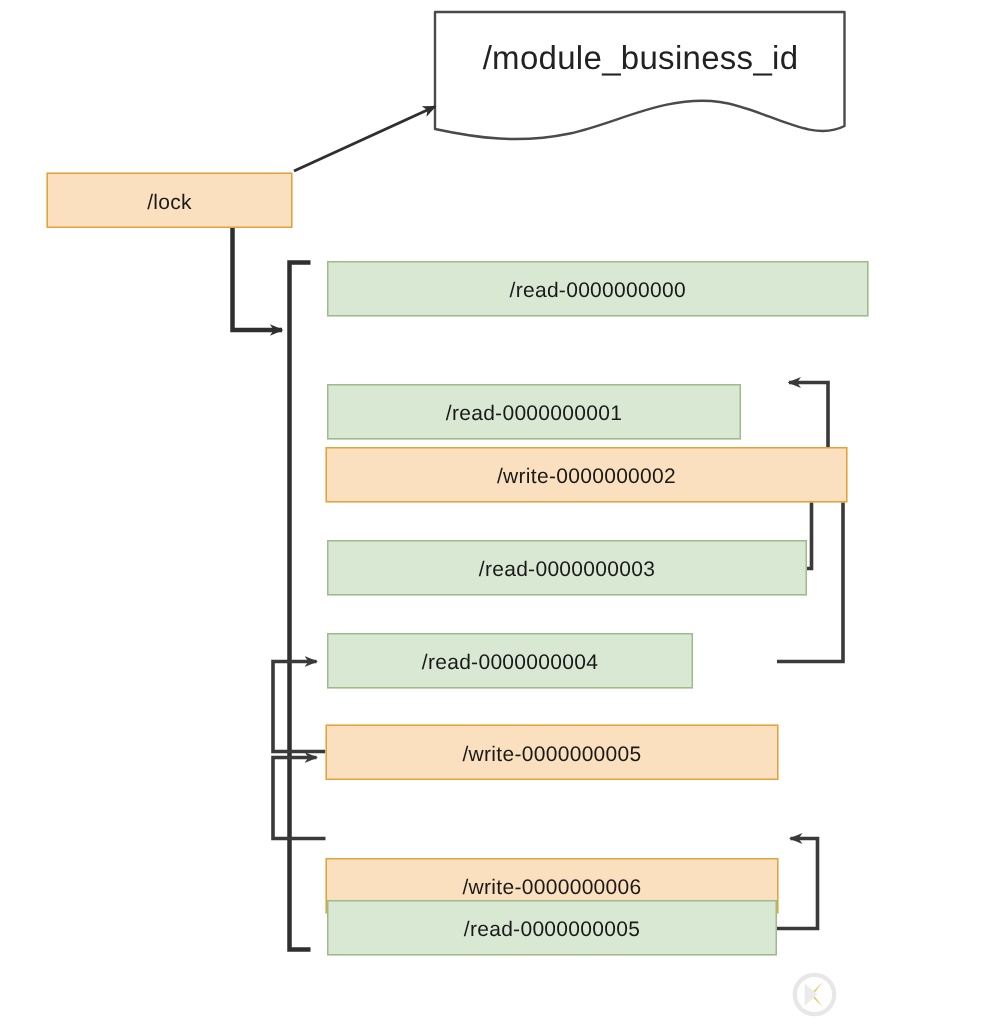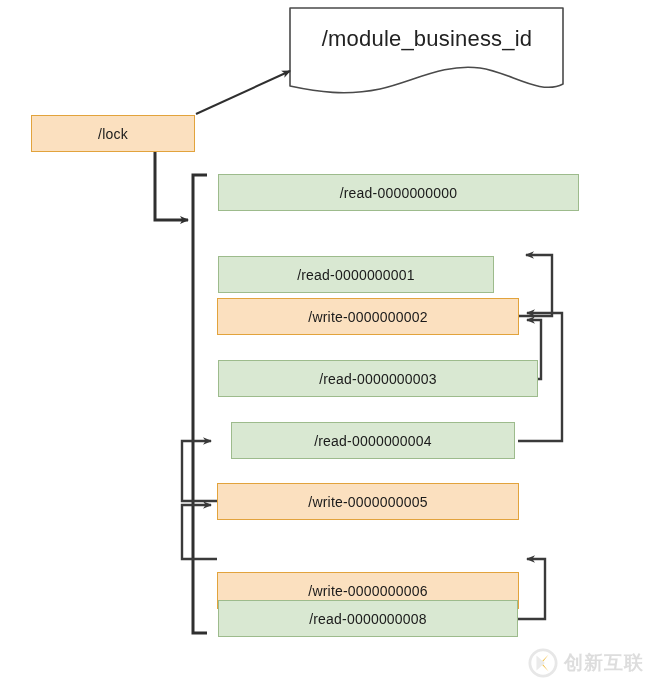--- a/index.html
+++ b/index.html
@@ -142,44 +142,43 @@
 </div>
 
 <div class="node node-read" style="left:218px;top:174px;width:361px;height:37px;">
   <span>/read-0000000000</span>
 </div>
 
 <div class="node node-read" style="left:218px;top:236px;width:276px;height:37px;margin-top:20px;">
   <span>/read-0000000001</span>
 </div>
 
-<div class="node node-write" style="left:217px;top:298px;width:302px;height:37px;">
+<div class="node node-write" style="left:217px;top:298px;width:348px;height:37px;">
   <span>/write-0000000002</span>
 </div>
 
 <div class="node node-read" style="left:218px;top:360px;width:320px;height:37px;">
   <span>/read-0000000003</span>
 </div>
 
-<div class="node node-read" style="left:231px;top:422px;width:284px;height:37px;">
+<div class="node node-read" style="left:218px;top:422px;width:244px;height:37px;">
   <span>/read-0000000004</span>
 </div>
 
 <div class="node node-write" style="left:217px;top:483px;width:302px;height:37px;">
   <span>/write-0000000005</span>
 </div>
 
 <div class="node node-write" style="left:217px;top:541px;width:302px;height:37px;margin-top:31px;">
   <span>/write-0000000006</span>
 </div>
 
 <div class="node node-read" style="left:218px;top:600px;width:300px;height:37px;">
-  <span>/read-0000000008</span>
+  <span>/read-0000000005</span>
 </div>
 
 <div id="watermark">
   <svg class="wm-logo" viewBox="0 0 32 32" xmlns="http://www.w3.org/2000/svg">
     <circle cx="16" cy="16" r="14" fill="none" stroke="#e3e3e3" stroke-width="3"></circle>
     <path d="M22,7 L13,16 L22,25 L15,16 Z" fill="#f0b429"></path>
     <path d="M9,8 L18,16 L9,24 Z" fill="#e8e8e8"></path>
   </svg>
-  <span class="wm-text">创新互联</span>
 </div>
 
 </body></html>

